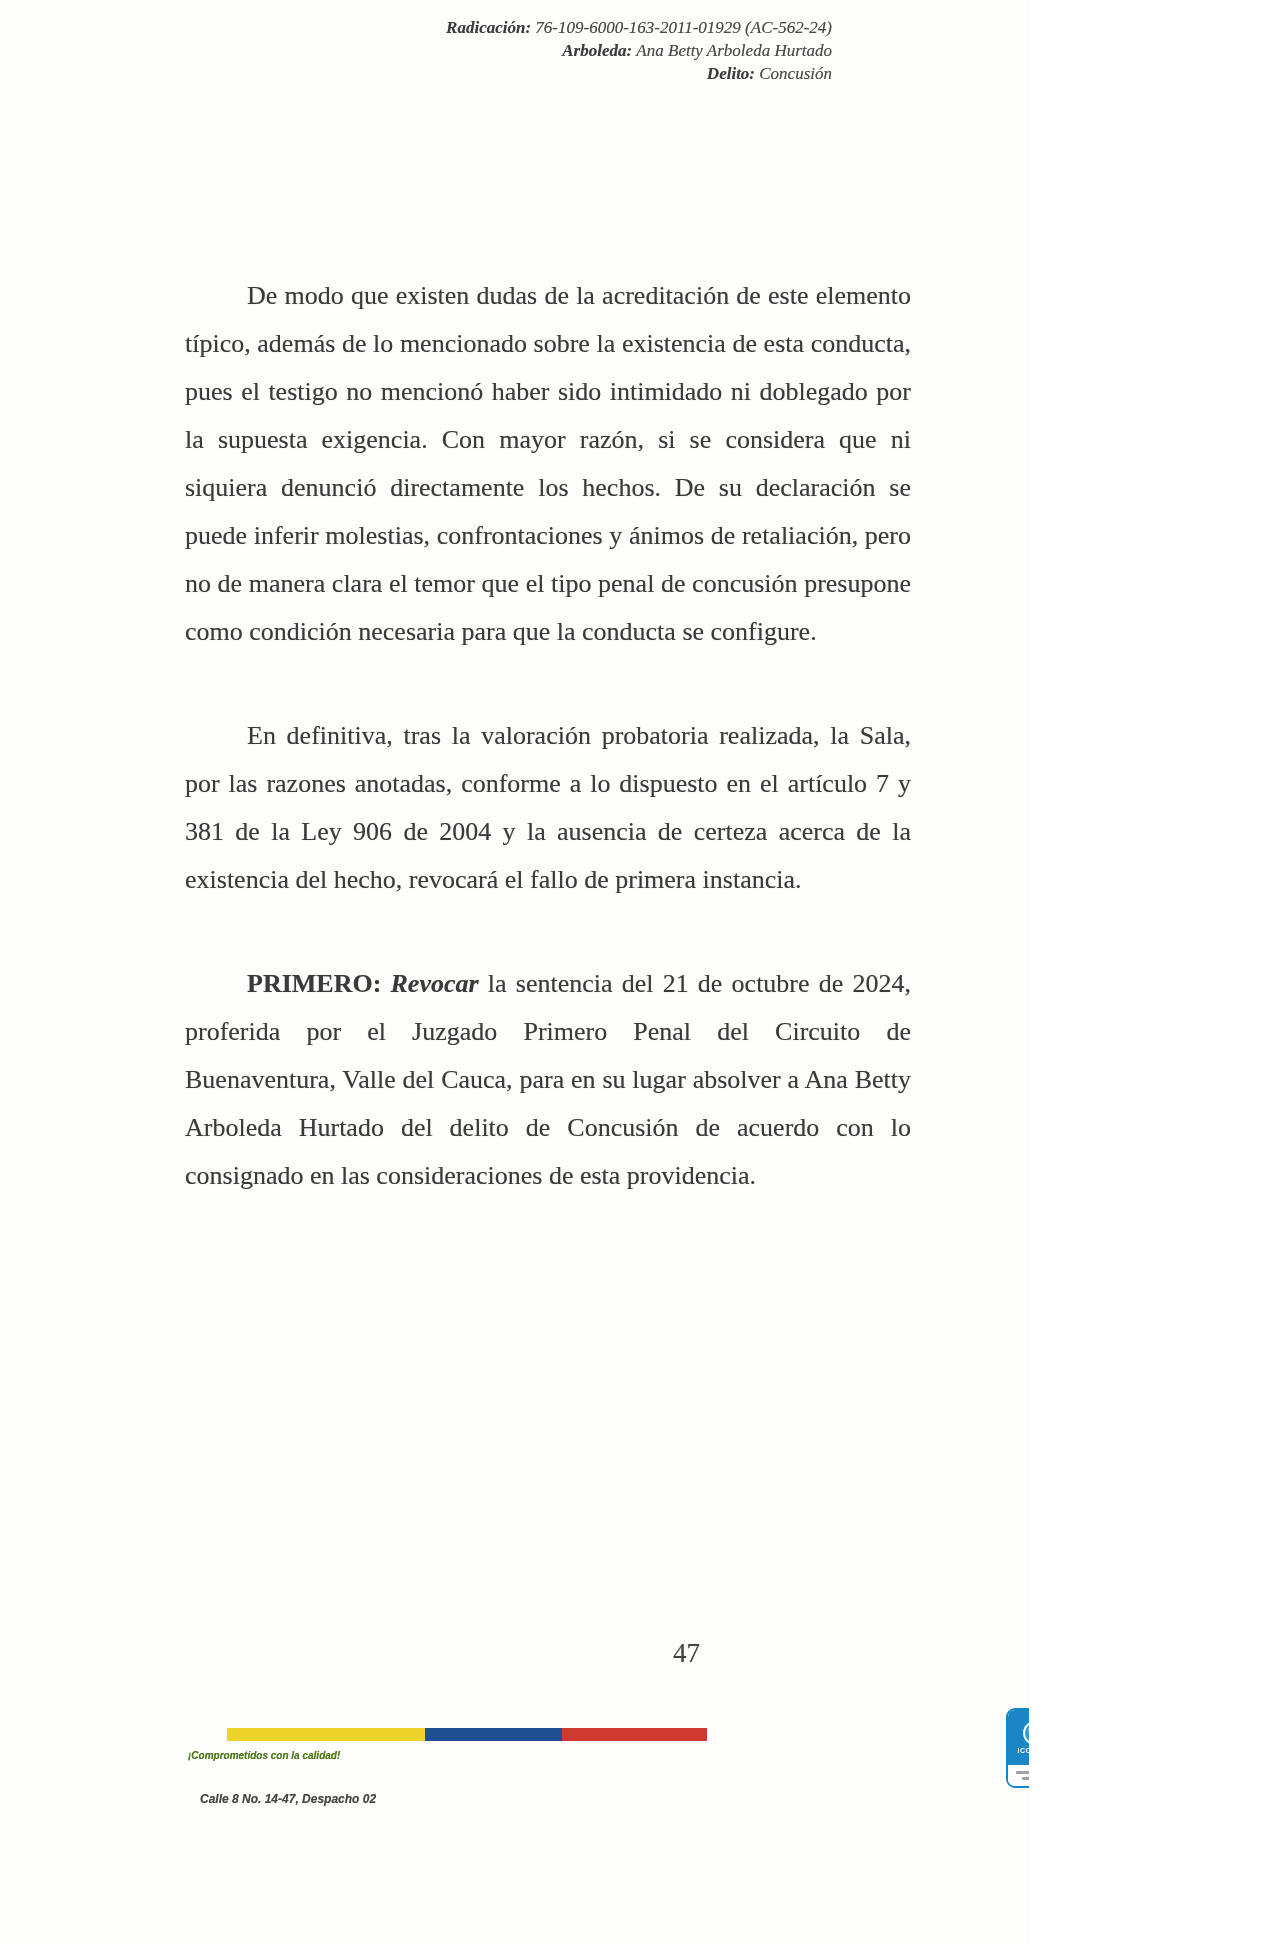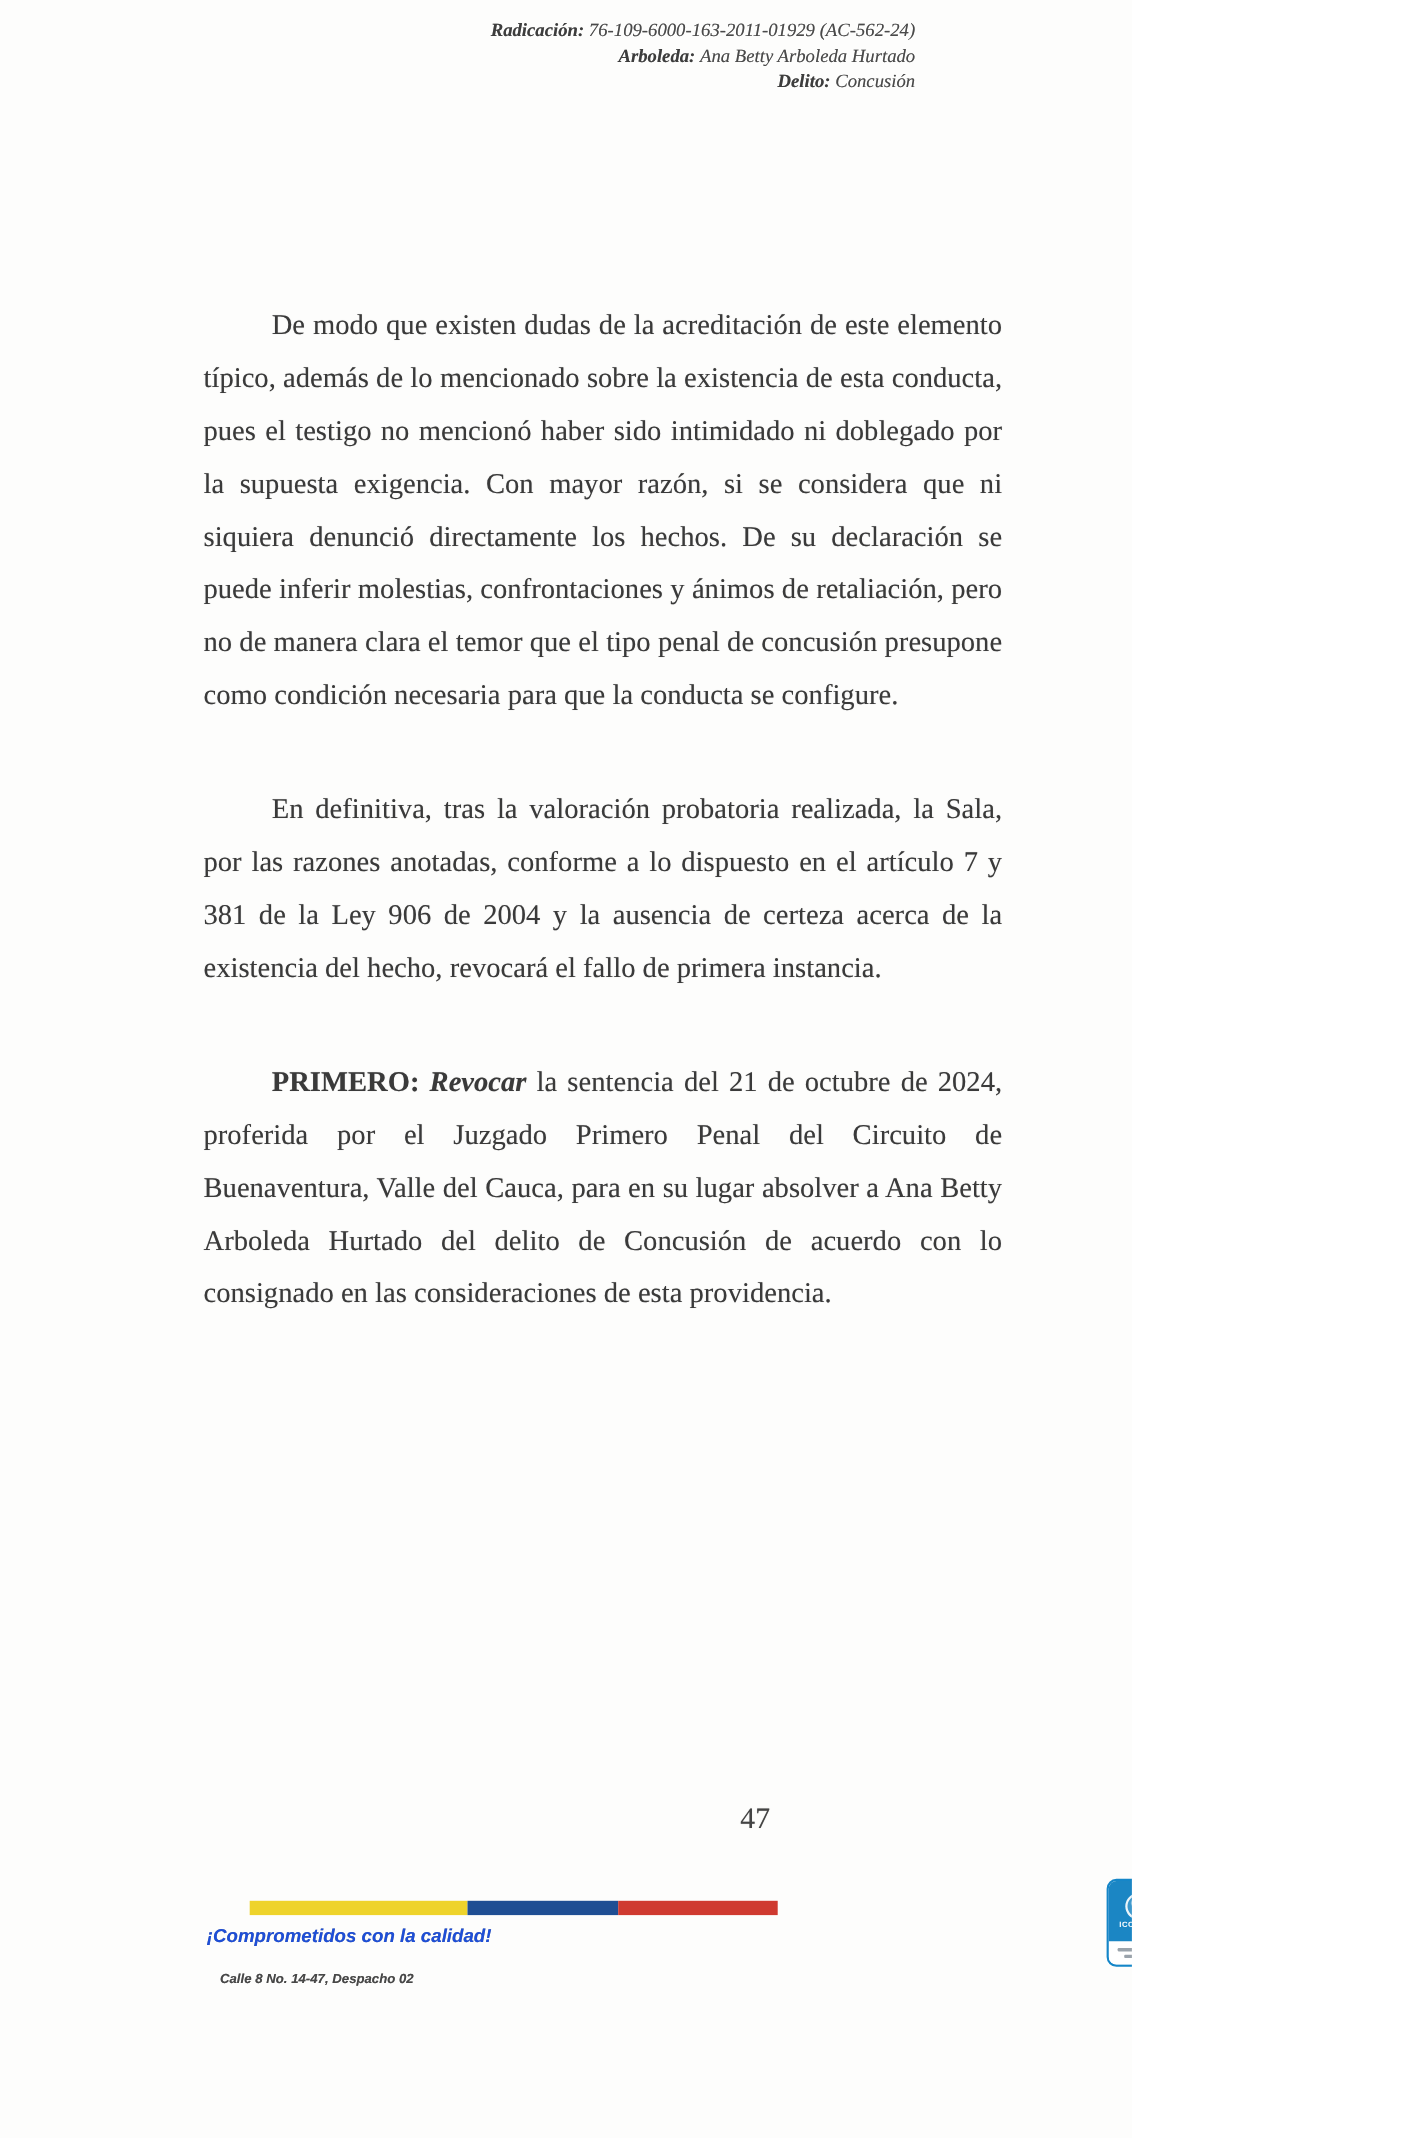--- a/index.html
+++ b/index.html
@@ -46,21 +46,21 @@
     position:absolute; left:227px; top:1728px; height:13px; width:480px;
     display:flex;
   }
   .flag-bar .seg-yellow { width:198px; height:100%; }
   .flag-bar .seg-blue   { width:137px; height:100%; }
   .flag-bar .seg-red    { width:145px; height:100%; }
 
   .quality-slogan {
     position:absolute; left:188px; top:1750px;
     font-family:"Liberation Sans", sans-serif;
-    font-weight:bold; font-style:italic; font-size:17px; color:#1d4ed8;
+    font-weight:bold; font-style:italic; font-size:10px; color:#4d7c0f;
     text-shadow:0 0 .6px rgba(40,40,40,.5);
   }
   .address-line {
     position:absolute; left:200px; top:1772px;
     font-family:"Liberation Sans", sans-serif;
     font-weight:bold; font-style:italic; font-size:12px; color:#474747;
     text-shadow:0 0 .6px rgba(40,40,40,.5);
     margin-top:20px;
   }
 

